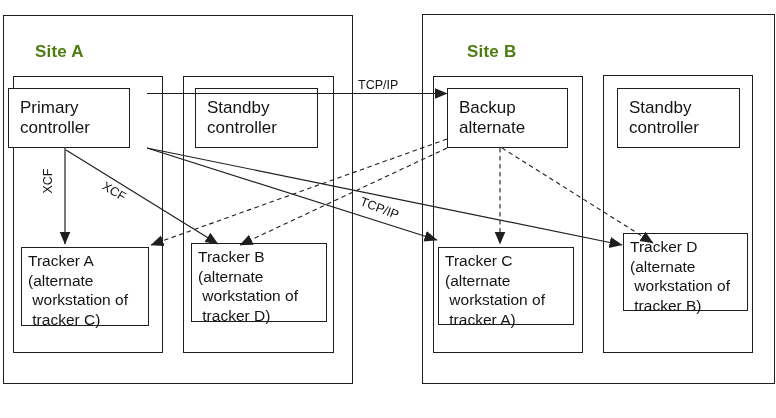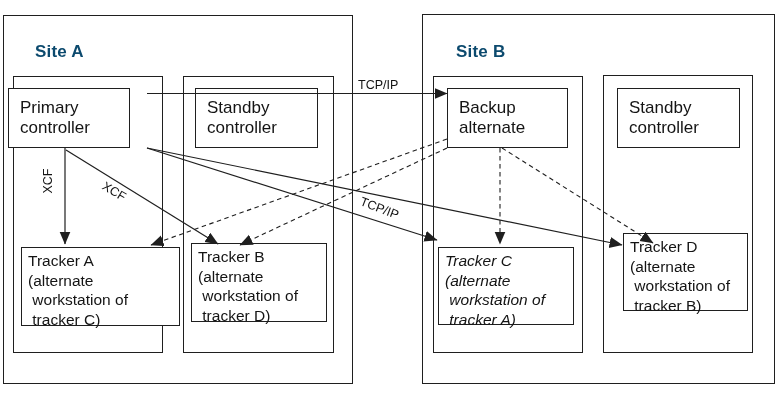--- a/index.html
+++ b/index.html
@@ -9,21 +9,21 @@
     background:#ffffff;
     font-family:"Liberation Sans", sans-serif;
     color:#1a1a1a;
     overflow:hidden;
   }
   .box{position:absolute;border:1.5px solid #1f1f1f;background:#ffffff;box-sizing:border-box;}
   .site-box{background:#ffffff;}
   .group-box{background:#ffffff;}
   .node-box{background:#ffffff;}
   .site-title{
-    position:absolute;font-size:17px;font-weight:bold;color:#0c4a6e;
+    position:absolute;font-size:17px;font-weight:bold;color:#4d7c0f;
     letter-spacing:0.2px;white-space:pre;
   }
   .controller{
     display:flex;align-items:center;
     padding-left:11px;font-size:17px;line-height:20px;
     white-space:pre-wrap;color:#141414;
   }
   .tracker{
     padding:3px 2px 0 6px;font-size:15.5px;line-height:19.5px;
     white-space:pre-wrap;color:#141414;
@@ -40,41 +40,41 @@
   <div class="site-title" style="left:35px;top:42px;">Site A</div>
 
   <div class="box group-box" style="left:13px;top:76px;width:150px;height:277px;"></div>
   <div class="box group-box" style="left:183px;top:76px;width:151px;height:277px;"></div>
 
   <div class="box node-box controller" style="left:8px;top:88px;width:122px;height:60px;">Primary
 controller</div>
   <div class="box node-box controller" style="left:195px;top:88px;width:123px;height:60px;">Standby
 controller</div>
 
-  <div class="box node-box tracker" style="left:21px;top:247px;width:159px;height:79px;">Tracker A
+  <div class="box node-box tracker" style="left:21px;top:247px;width:128px;height:79px;">Tracker A
 (alternate
  workstation of
  tracker C)</div>
   <div class="box node-box tracker" style="left:191px;top:243px;width:136px;height:79px;">Tracker B
 (alternate
  workstation of
  tracker D)</div>
 
   <div class="box site-box" style="left:422px;top:14px;width:353px;height:370px;"></div>
-  <div class="site-title" style="left:456px;top:42px;">Site B</div>
+  <div class="site-title" style="left:467px;top:42px;">Site B</div>
 
   <div class="box group-box" style="left:433px;top:76px;width:150px;height:277px;"></div>
   <div class="box group-box" style="left:603px;top:75px;width:150px;height:278px;"></div>
 
   <div class="box node-box controller" style="left:447px;top:88px;width:121px;height:60px;">Backup
 alternate</div>
   <div class="box node-box controller" style="left:617px;top:88px;width:123px;height:60px;">Standby
 controller</div>
 
-  <div class="box node-box tracker" style="left:438px;top:247px;width:136px;height:78px;font-style:italic;">Tracker C
+  <div class="box node-box tracker" style="left:438px;top:247px;width:136px;height:78px;">Tracker C
 (alternate
  workstation of
  tracker A)</div>
   <div class="box node-box tracker" style="left:623px;top:233px;width:125px;height:78px;">Tracker D
 (alternate
  workstation of
  tracker B)</div>
 
   <svg id="wires" width="776" height="418" viewBox="0 0 776 418">
     <defs>

